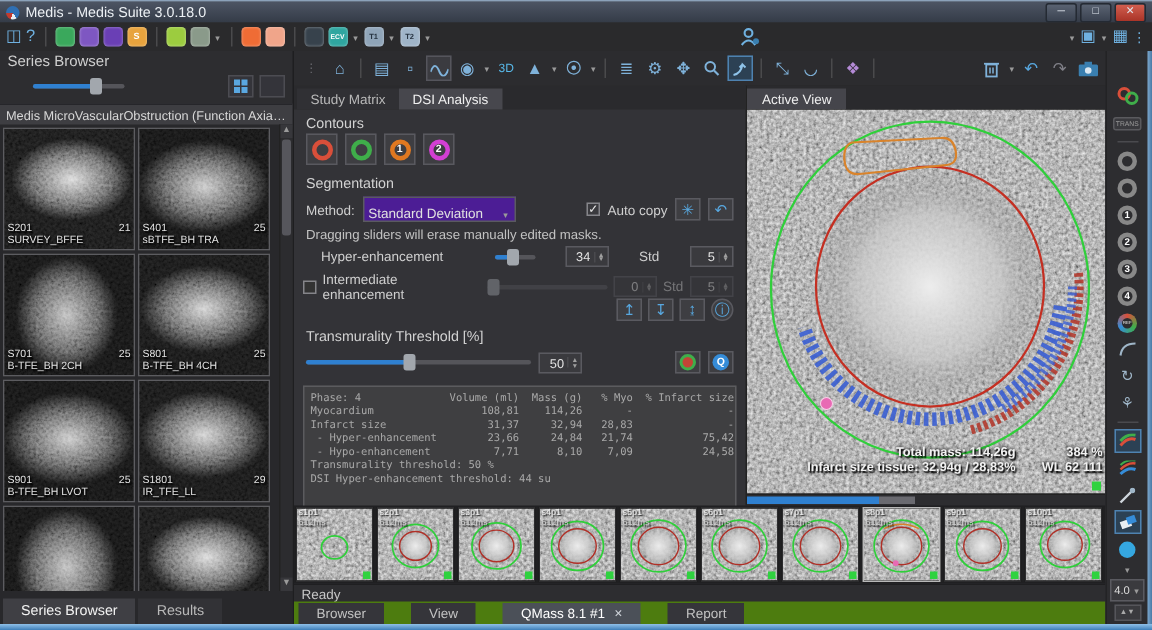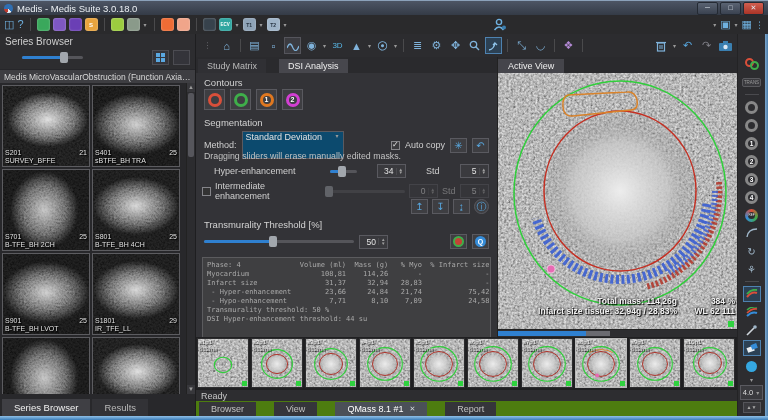--- a/index.html
+++ b/index.html
@@ -67,31 +67,31 @@
   .qtb{position:absolute;left:0;top:0;right:0;height:23px;background:#2c2c2f;border-bottom:1px solid #222;
        display:flex;align-items:center;padding:0 3px;gap:2px;}
   .tico{width:17px;height:17px;display:flex;align-items:center;justify-content:center;color:#7fb2da;font-size:11px;flex:0 0 auto;border:1px solid transparent;box-sizing:border-box;}
   .tico.pressed{background:#3b3b40;border:1px solid #55555c;}
   .tico.sel{background:#2c4154;border:1px solid #4e82b0;}
   .tico svg{display:block;}
   .t3d{font-size:8px;font-weight:normal;color:#58b8e8;}
 
   
   .apanel{position:absolute;left:0;top:23px;width:302px;height:280px;background:#333337;border-right:1px solid #222;box-sizing:border-box;}
-  .ptabs{display:flex;height:16px;background:#2a2a2d;align-items:flex-end;padding-left:2px;gap:13px;}
+  .ptabs{display:flex;height:16px;background:#2a2a2d;align-items:flex-end;padding-left:2px;gap:0;}
   .ptab{padding:2px 9px;font-size:9px;background:#303034;color:#b9b9b9;}
   .ptab.on{background:#47474d;color:#f0f0f0;}
   .abody{position:absolute;left:0;top:16px;right:0;bottom:0;}
   .abody .lab{position:absolute;font-size:9.5px;color:#d2d2d2;}
   .cbtn{width:21px;height:21px;background:#3e3e42;border:1px solid #59595f;display:flex;align-items:center;justify-content:center;box-sizing:border-box;}
   .ring{box-sizing:border-box;width:14px;height:14px;border-radius:50%;border:3px solid #888;display:flex;align-items:center;justify-content:center;font-size:7px;font-weight:bold;color:#fff;line-height:8px;}
   .rg-red{border-color:#d94f3a;} .rg-grn{border-color:#3fae4a;} .rg-org{border-color:#e07820;}
   .rg-mag{border-color:#d33fd3;} .rg-yel{border-color:#d8c62a;} .rg-cyn{border-color:#35b8d8;}
   .sml{font-size:9px;color:#cfcfcf;}
-  .select{height:28px;background:#0c4a6e;border:1px solid #5a5a60;display:flex;align-items:flex-start;font-size:9px;color:#e0e0e0;padding:0 3px;gap:4px;box-sizing:border-box;}
+  .select{height:17px;background:#4c1d95;border:1px solid #5a5a60;display:flex;align-items:flex-end;font-size:9px;color:#e0e0e0;padding:0 3px;gap:4px;box-sizing:border-box;}
   .chk{width:9px;height:9px;background:#3a3a3e;border:1px solid #85858a;font-size:8px;color:#e8e8e8;display:flex;align-items:center;justify-content:center;line-height:8px;box-sizing:border-box;}
   .ibtn{width:17px;height:15px;background:#3e3e42;border:1px solid #5a5a60;display:flex;align-items:center;justify-content:center;color:#58a8e0;font-size:10px;box-sizing:border-box;}
   .spin{display:flex;height:14px;background:#3a3a3e;border:1px solid #5a5a60;font-size:8.5px;color:#e4e4e4;align-items:center;box-sizing:border-box;}
   .spin .v{width:16px;text-align:right;padding-right:2px;}
   .spin .arr{display:flex;flex-direction:column;font-size:4.5px;color:#a0a0a0;line-height:3.5px;padding:0 2px;border-left:1px solid #4a4a4e;}
   .dis{opacity:.42;}
   .warn{position:absolute;font-size:8.8px;color:#c2c2c2;}
   .results{position:absolute;left:6px;right:6px;top:184px;height:88px;background:#3f3f41;border:1px solid #5b5b5e;
            padding:3px 4px;box-sizing:border-box;overflow:hidden;}
   .mline{white-space:pre;font-family:"DejaVu Sans Mono",monospace;font-size:7px;line-height:9px;color:#a9a9a9;}

